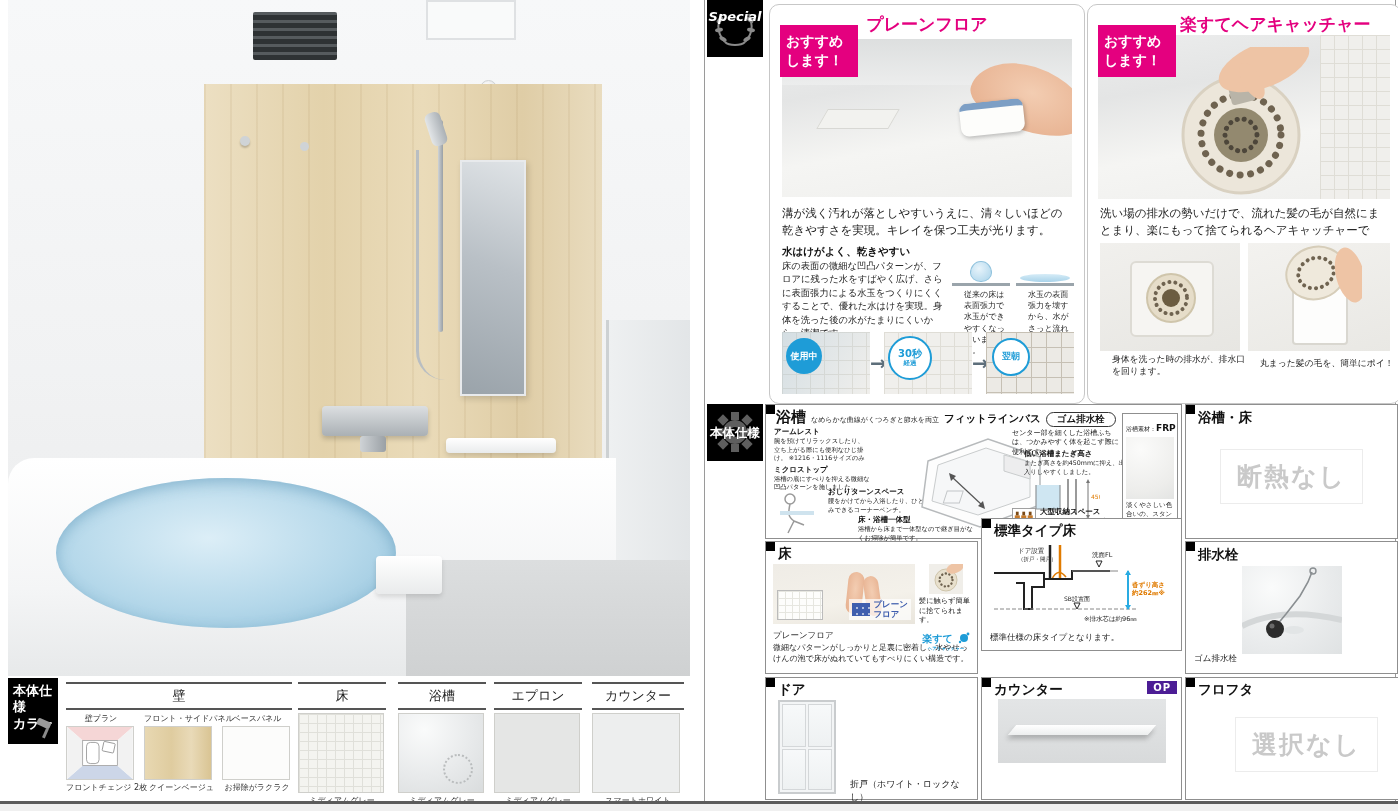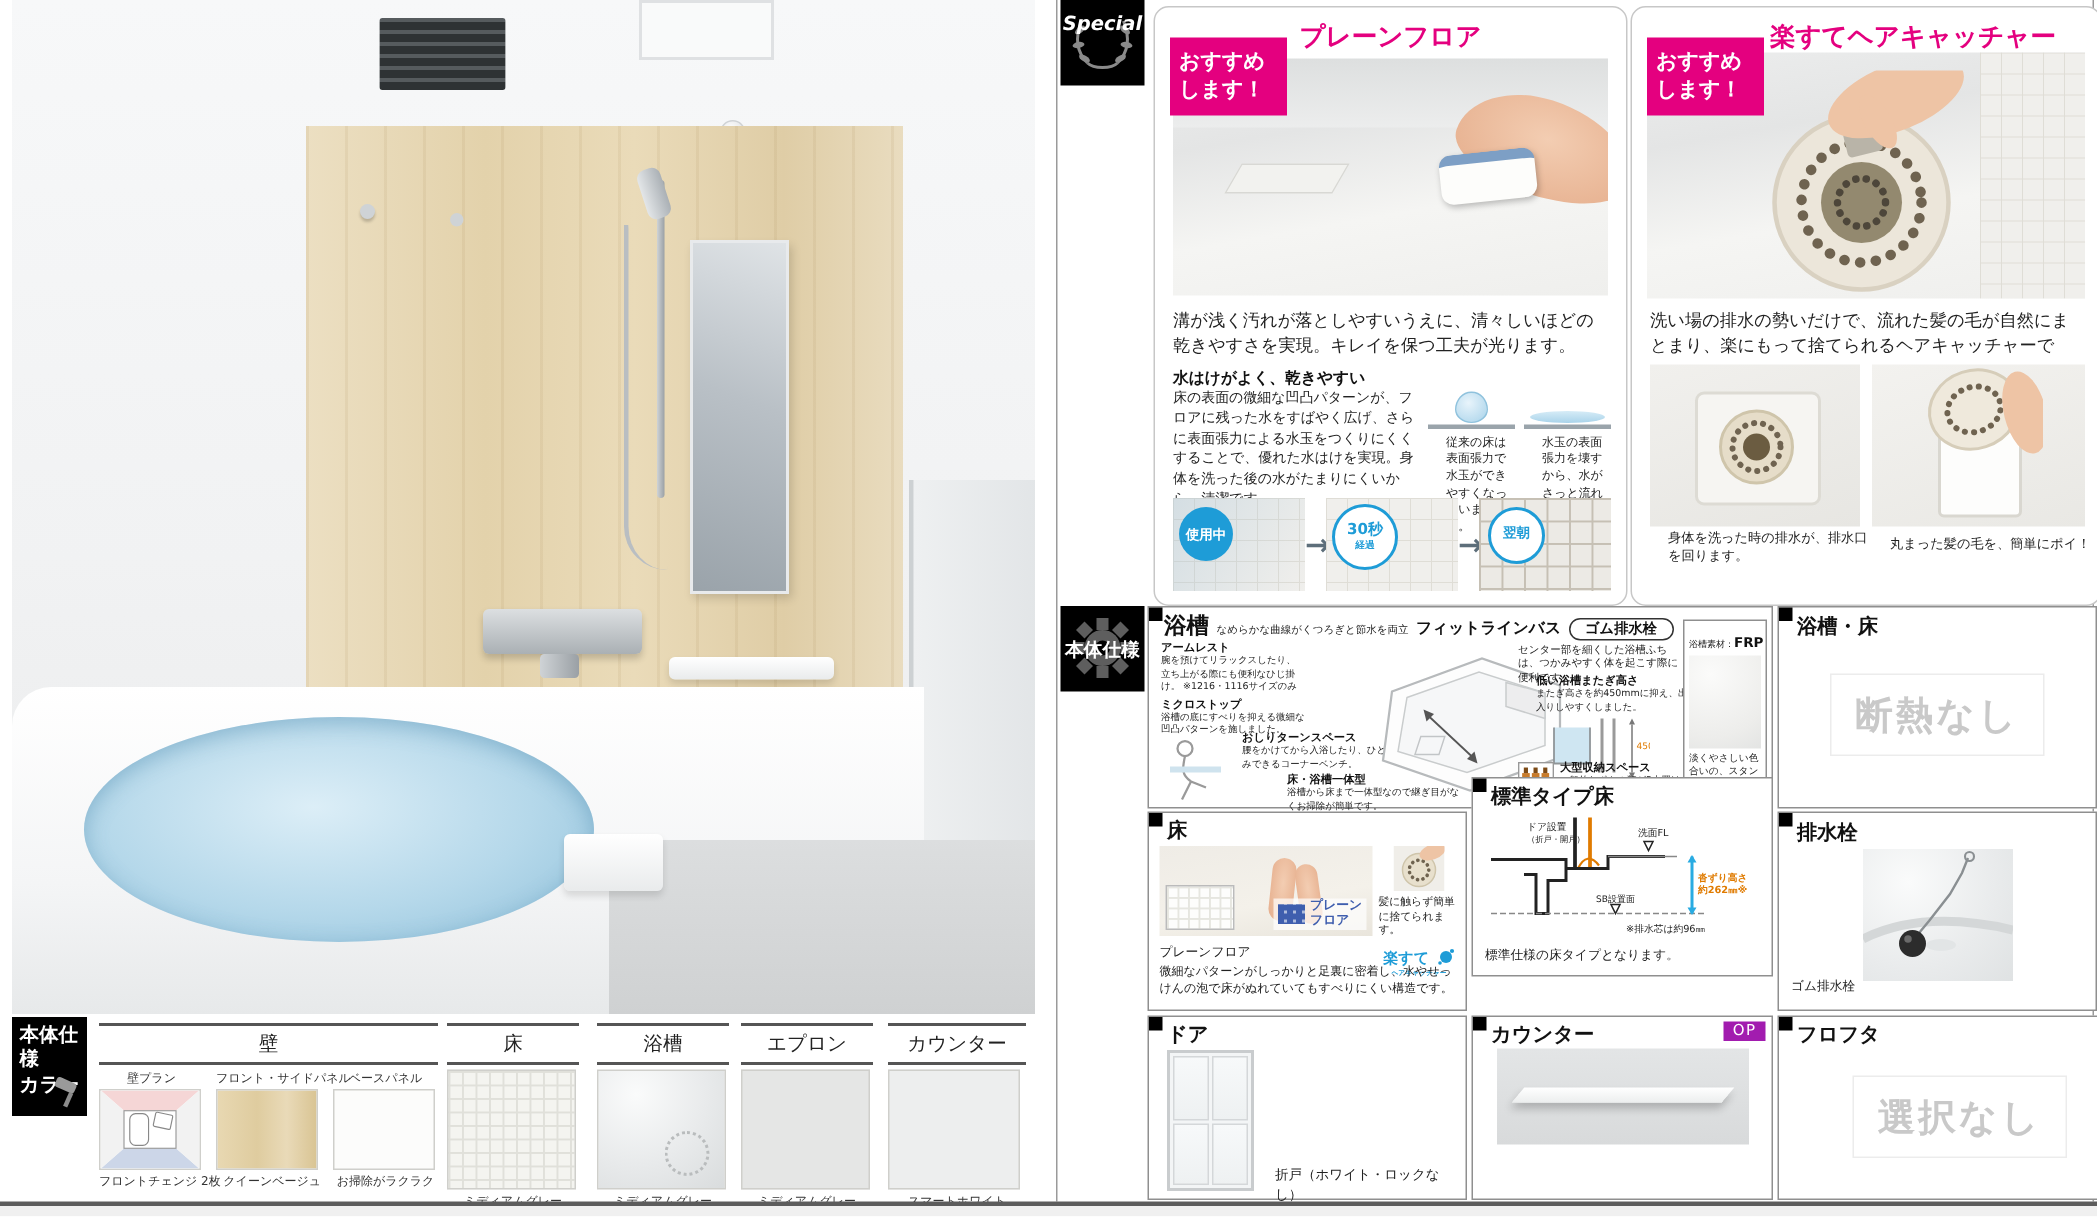--- a/index.html
+++ b/index.html
@@ -53,21 +53,21 @@
   
   .panelQ{border:1px solid #8f8f8f;background:#fff;box-sizing:border-box;}
   .qtitle{font-size:13.5px;font-weight:bold;color:#111;white-space:nowrap;}
   .sqk{width:9px;height:9px;background:#000;}
   .noneBox{border:1px solid #ececec;color:#c9c9c9;font-size:25px;font-weight:bold;letter-spacing:2px;padding:10px 16px;}
   .t7{font-size:7px;line-height:1.35;color:#222;}
   .t7b{font-size:7.5px;font-weight:bold;color:#111;}
   .t8{font-size:8px;line-height:1.4;color:#222;}
   .t8b{font-size:8.5px;font-weight:bold;color:#111;}
   .oval{border:1.5px solid #333;border-radius:12px;font-size:10.5px;font-weight:bold;padding:1px 14px;color:#111;background:#fff;}
-  .opbadge{background:#a21caf;color:#fff;font-weight:normal;font-size:10px;padding:1px 6px;letter-spacing:1px;}
+  .opbadge{background:#4c1d95;color:#fff;font-weight:bold;font-size:10px;padding:1px 6px;letter-spacing:1px;}
   .doorpic{background:#f3f5f6;border:2px solid #c9ccce;box-sizing:border-box;}
   .doorpanel{border:1px solid #d4d7d9;background:linear-gradient(180deg,#f7f9fa,#eef1f2);box-sizing:border-box;}
   .plogo{color:#3f5eae;font-weight:bold;font-size:8.5px;line-height:1.1;}
   .pgrid{background-image:linear-gradient(#3f5eae 4px,transparent 4px),linear-gradient(90deg,#3f5eae 4px,transparent 4px);background-size:6px 6px;background-color:#aebbdc;}
   .raku{color:#1e9cd7;font-weight:bold;font-size:10px;}
   .frpbox{border:1px solid #8f8f8f;background:#fff;box-sizing:border-box;}
   .botline{background:#5c5c5c;}
 </style>
 </head>
 <body>

